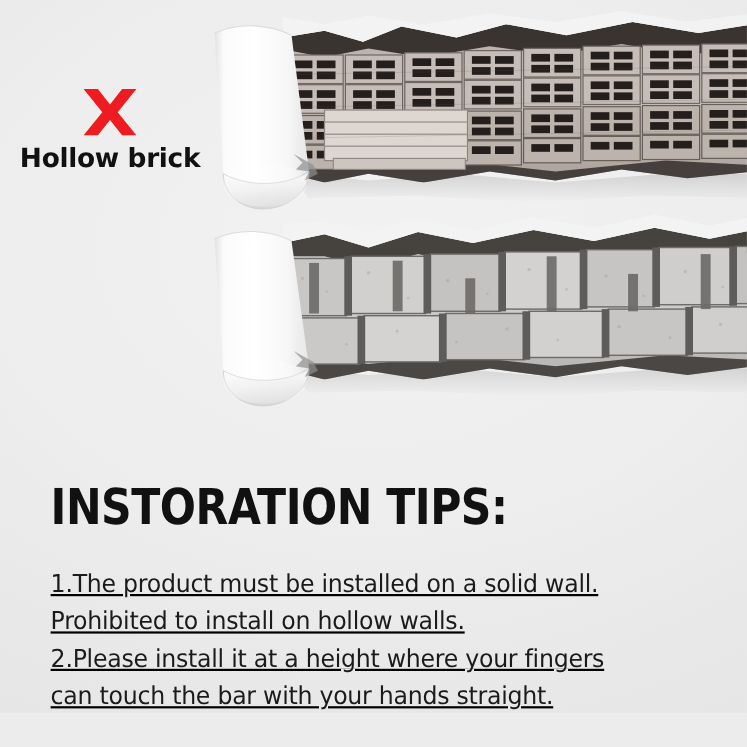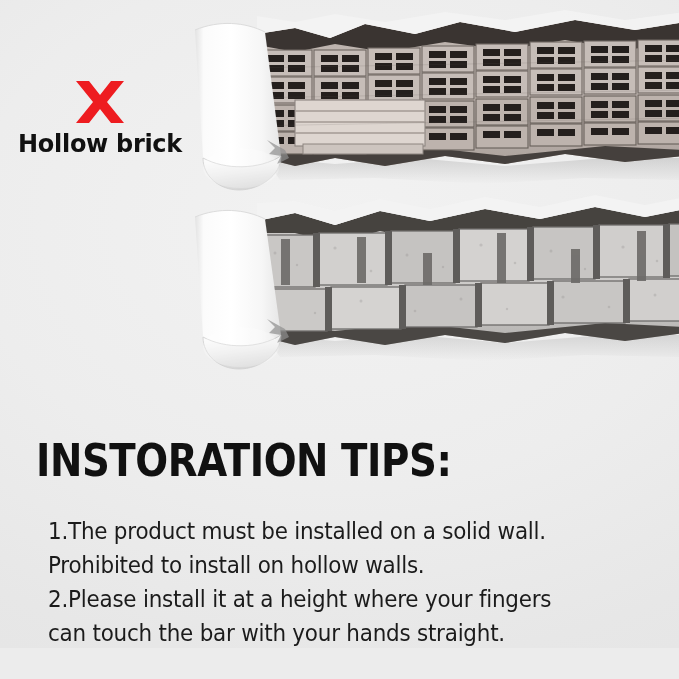--- a/index.html
+++ b/index.html
@@ -57,38 +57,38 @@
     width: 500px;
     z-index: 10;
   }
   .band.band-hollow { top: 8px;   height: 200px; }
   .band.band-cement { top: 193px; height: 185px; }
   .band svg { display: block; width: 100%; height: 100%; }
 
   
   .tips {
     position: absolute;
-    left: 36px;
+    left: 46px;
     top: 438px;
     width: 600px;
     z-index: 30;
   }
   .tips-title {
     font-family: "DejaVu Sans", sans-serif;
     font-size: 45px;
     font-weight: 700;
     color: #111111;
     letter-spacing: -0.5px;
     line-height: 1.02;
     margin: 0 0 30px 0;
     transform: scaleX(0.86);
     transform-origin: left center;
     white-space: nowrap;
   }
-  .tips-body { margin: 12px; }
+  .tips-body { margin: 0; text-decoration: underline; }
   .tip-line {
     display: block;
     font-family: "DejaVu Sans", sans-serif;
     font-size: 22.5px;
     font-weight: 400;
     color: #1b1b1b;
     line-height: 1.52;
     letter-spacing: -0.25px;
     transform: scaleX(0.955);
     transform-origin: left center;

